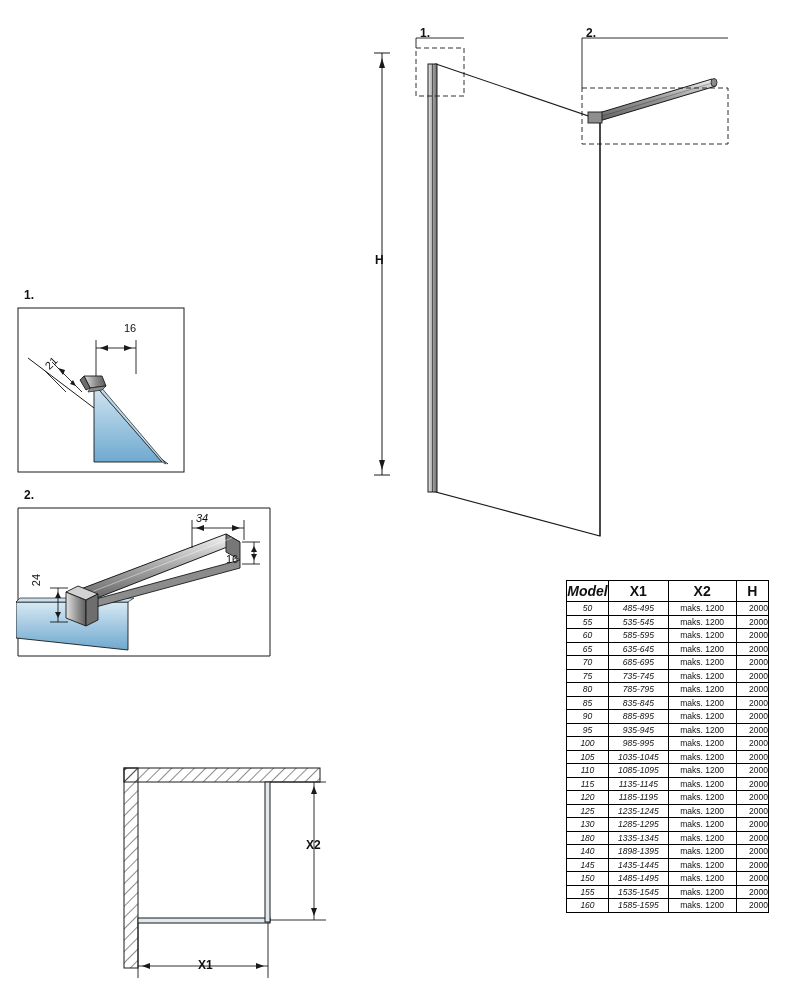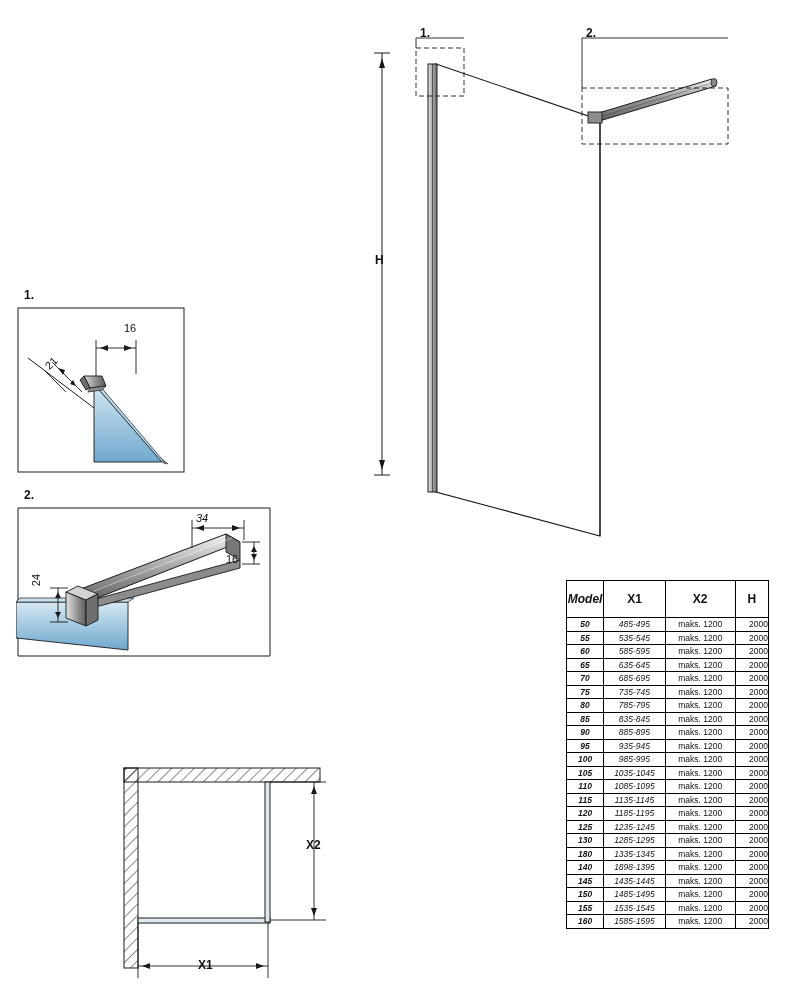--- a/index.html
+++ b/index.html
@@ -4,22 +4,22 @@
 <style>
   html,body{margin:0;padding:0;background:#ffffff;}
   body{width:812px;height:1000px;position:relative;font-family:"Liberation Sans",sans-serif;color:#111;overflow:hidden;}
   .stage{position:absolute;left:0;top:0;width:812px;height:1000px;}
   svg{display:block;}
   .abs{position:absolute;}
 
   
   .spec-table{position:absolute;left:566px;top:580px;width:203px;border-collapse:collapse;}
   .spec-table td,.spec-table th{border:1px solid #000;font-size:8.5px;line-height:1;padding:2px 0 2px 0;text-align:center;font-family:"Liberation Sans",sans-serif;}
-  .spec-table th{font-weight:bold;font-size:12px;padding:12px 0;}
-  .spec-table td.model{font-weight:bold;font-style:italic;width:34px;}
+  .spec-table th{font-weight:bold;font-size:14px;padding:3px 0;}
+  .spec-table td.model{font-weight:normal;font-style:italic;width:34px;}
   .spec-table th.model{font-weight:bold;font-style:italic;}
   .spec-table td.x1{width:58px;font-style:italic;}
   .spec-table td.x2{width:66px;}
   .spec-table td.h{width:31px;text-align:right;}
   .lbl{position:absolute;font-size:12px;font-weight:bold;font-family:"Liberation Sans",sans-serif;}
   .num{position:absolute;font-size:11px;font-family:"Liberation Sans",sans-serif;}
 </style>
 </head>
 <body>
 

